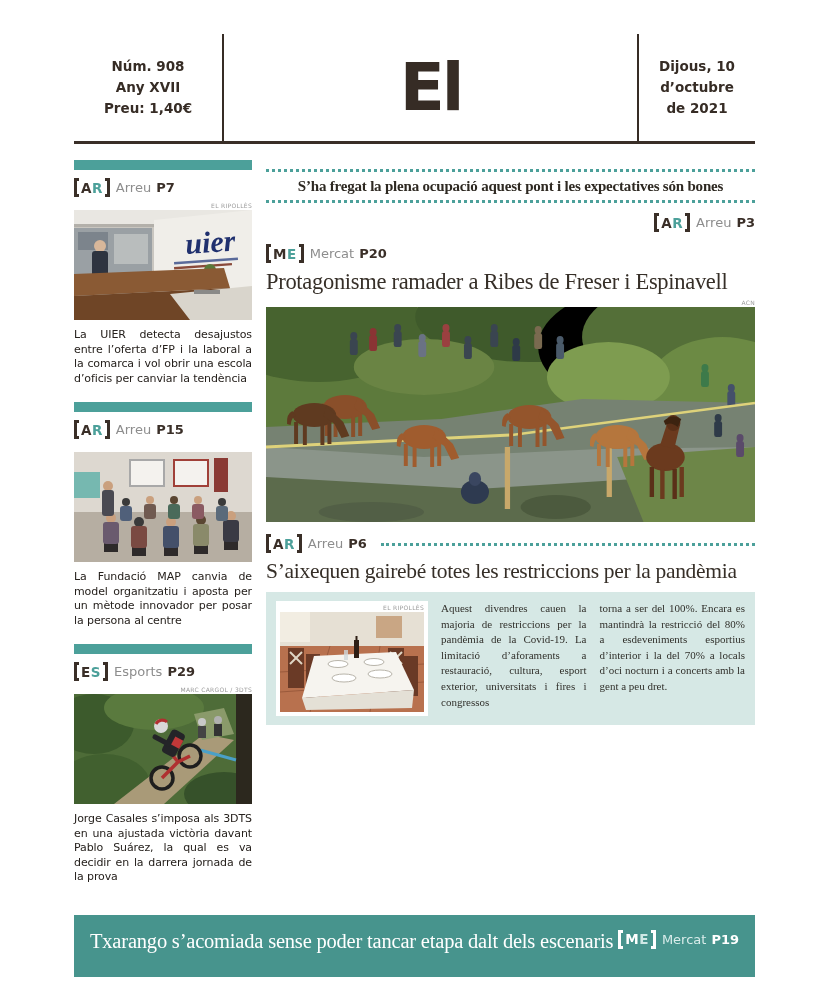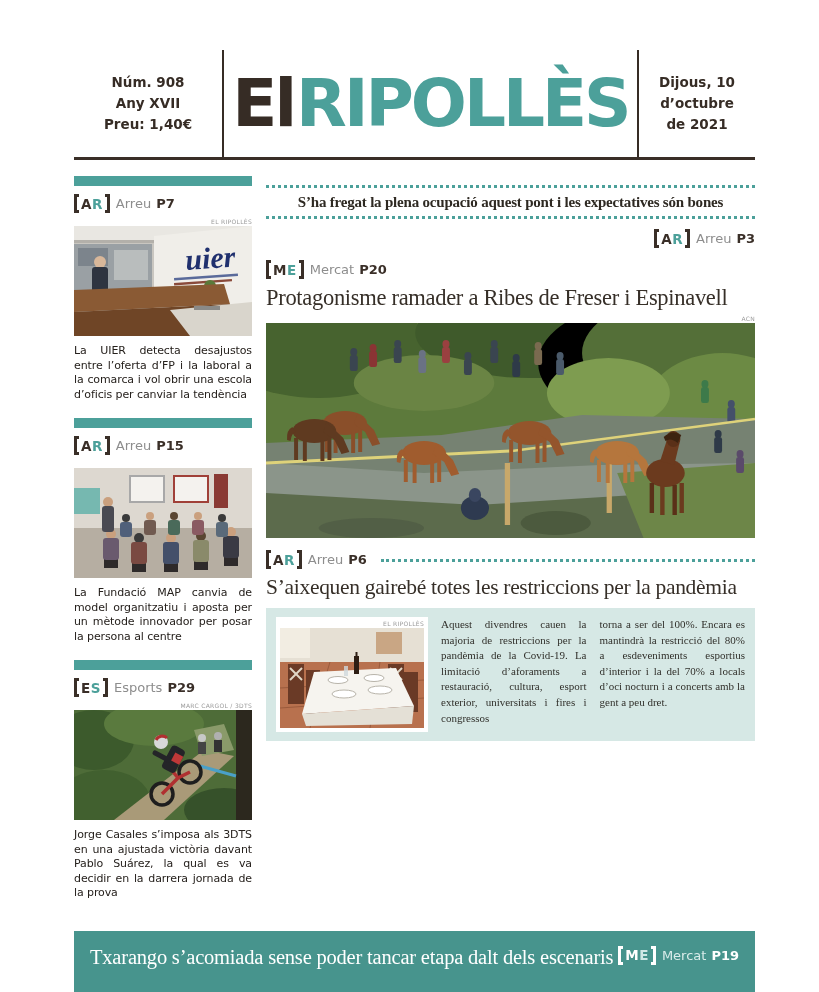--- a/index.html
+++ b/index.html
@@ -5,21 +5,21 @@
   :root{
     --teal:#4CA09A;
     --teal-dark:#47948d;
     --dark:#3A2F28;
     --gray:#8d8d8d;
     --box:#d6e8e5;
   }
   *{box-sizing:border-box;margin:0;padding:0;}
   html,body{background:#ffffff;}
   body{font-family:"DejaVu Sans","Liberation Sans",sans-serif;color:var(--dark);}
-  .page{width:751px;height:992px;margin:0 auto;background:#fff;padding:50px 30px 14px 40px;overflow:hidden;position:relative;}
+  .page{width:751px;height:992px;margin:0 auto;background:#fff;padding:34px 30px 14px 40px;overflow:hidden;position:relative;}
 
   
   .masthead{display:grid;grid-template-columns:148px 1fr 116px;align-items:stretch;height:110px;border-bottom:3px solid var(--dark);}
   .mast-cell{display:flex;flex-direction:column;justify-content:center;align-items:center;}
   .mast-info{font-size:13.5px;font-weight:700;line-height:1.55;color:#362c25;}
   .mast-logo-cell{border-left:2px solid #362c25;border-right:2px solid #362c25;flex-direction:row;align-items:center;justify-content:center;}
   .logo{font-weight:800;font-size:66px;letter-spacing:-3px;line-height:1;display:flex;align-items:center;}
   .logo .article{color:#362c25;}
   .logo .name{color:var(--teal);margin-left:2px;}
   .mast-date{font-size:13.5px;font-weight:700;line-height:1.55;color:#362c25;text-align:center;}
@@ -86,21 +86,20 @@
 
   <div class="masthead">
     <div class="mast-cell mast-info">
       <span>Núm. 908</span>
       <span>Any XVII</span>
       <span>Preu: 1,40€</span>
     </div>
     <div class="mast-cell mast-logo-cell">
       <div class="logo">
         <span class="article">El</span>
-        <span class="name">RIPOLLÈS</span>
       </div>
     </div>
     <div class="mast-cell mast-date">
       <span>Dijous, 10</span>
       <span>d’octubre</span>
       <span>de 2021</span>
     </div>
   </div>
 
   <div class="cols">

